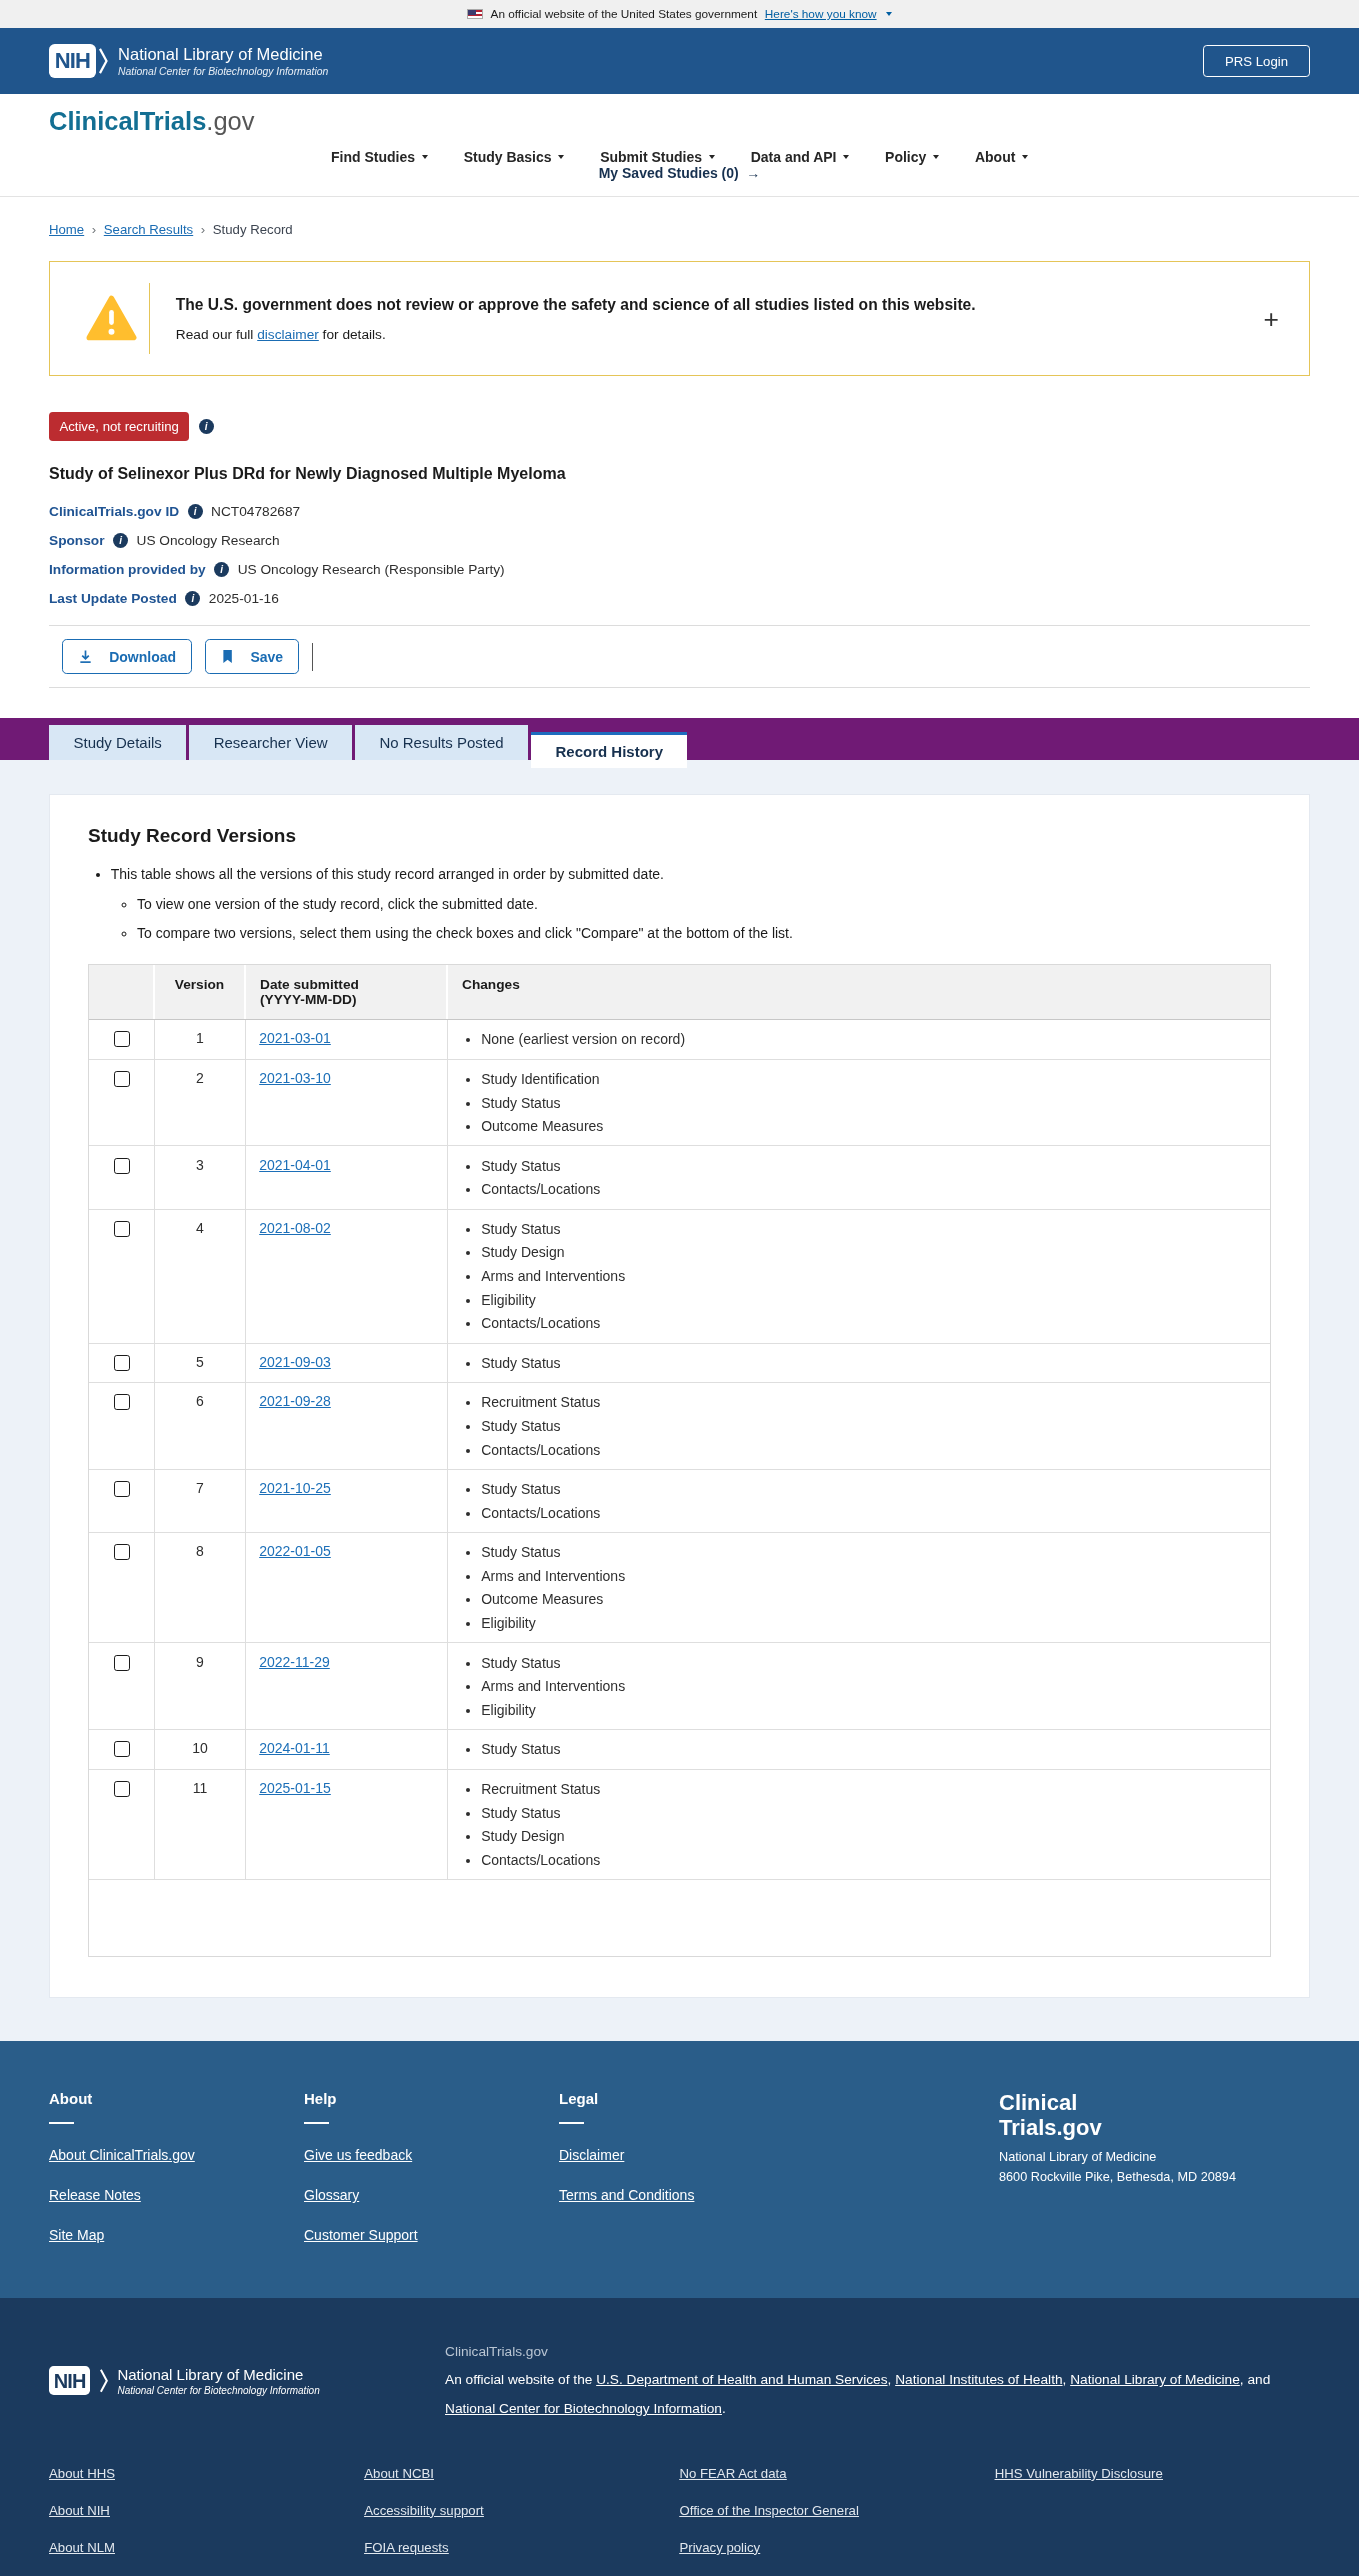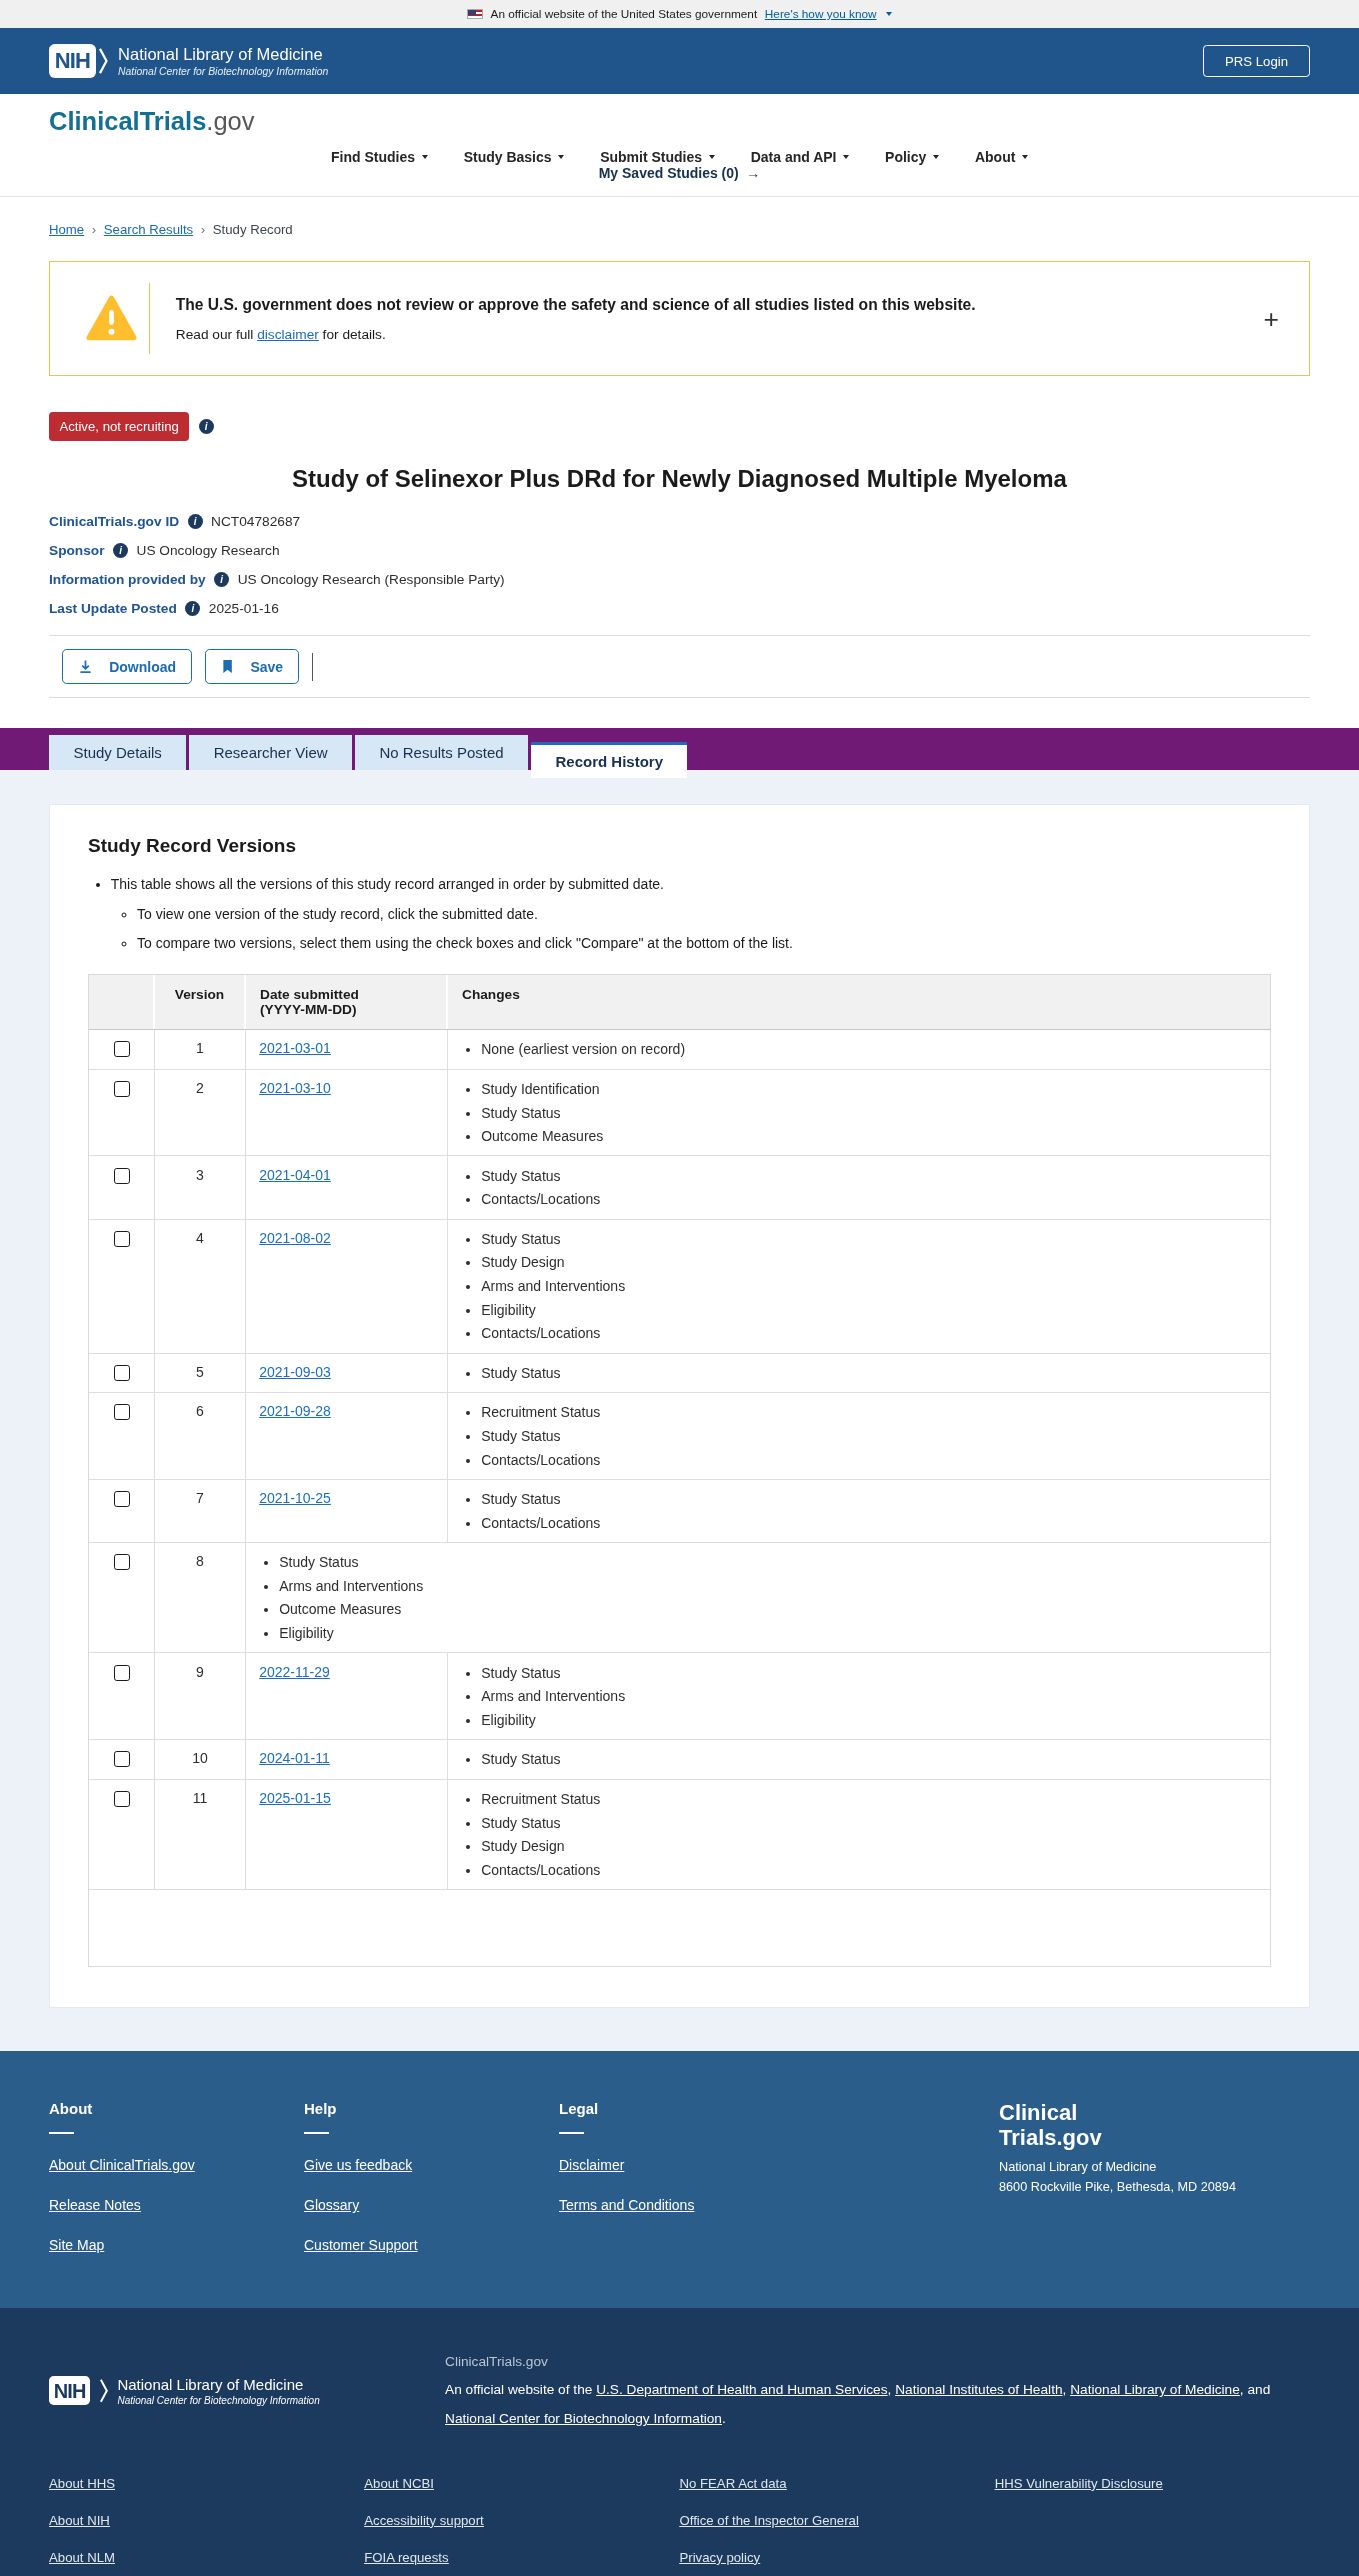--- a/index.html
+++ b/index.html
@@ -48,21 +48,21 @@
   .warning-text { flex:1; }
   .warning-text .w1 { font-size:15.6px; font-weight:700; }
   .warning-text .w2 { font-size:13.7px; margin-top:12.3px; color:#1b1b1b; }
   .warning-text .w2 a { color:#1a6cb3; }
   .plus-btn { font-size:26.4px; font-weight:300; color:#333; background:none; border:none; cursor:pointer; padding:0 5.7px; line-height:1; font-family:inherit; }
 
   .badge-row { margin-top:36px; display:flex; align-items:center; gap:9.4px; }
   .status-badge { background:#bc2c30; color:#fff; font-size:13.2px; padding:6.6px 10.4px; border-radius:3.8px; }
   .info-i { width:15px; height:15px; border-radius:50%; background:#1b3a5e; color:#fff; font-size:10px; font-weight:700; display:inline-flex; align-items:center; justify-content:center; font-style:italic; flex:0 0 auto; cursor:pointer; }
 
-  .study-title { margin-top:24.5px; font-size:24px; font-weight:700; color:#1b1b1b;text-align:center; }
+  .study-title { margin-top:24.5px; font-size:16px; font-weight:700; color:#1b1b1b; }
 
   .meta-list { margin-top:21px; }
   .meta-row { display:flex; align-items:center; gap:8.5px; margin-top:14px; font-size:13.7px; }
   .meta-label { color:#205493; font-weight:700; }
   .meta-value { color:#2e2e2e; }
 
   .toolbar { margin-top:19px; border-top:0.9px solid #dcdcdc; border-bottom:0.9px solid #dcdcdc; padding:13.2px 13.2px; display:flex; align-items:center; gap:13.2px; }
   .tool-btn { display:inline-flex; align-items:center; gap:16px; border:0.9px solid #1a6cb3; color:#1a6cb3; background:#fff; font-size:14px; font-weight:600; padding:8.5px 15px; border-radius:4.7px; cursor:pointer; font-family:inherit; }
   .cursor-line { width:0.9px; height:28px; background:#555; }
 
@@ -385,20 +385,21 @@
                 <li>Study Status</li>
                 <li>Contacts/Locations</li>
               </ul>
             </div>
   </div>
           <div class="trow">
     <div class="tcell c-check">
               <span class="cb"></span>
             </div>
     <div class="tcell c-ver">8</div>
+    <div class="tcell c-date"><a>2022-01-05</a></div>
     <div class="tcell c-changes">
               <ul>
                 <li>Study Status</li>
                 <li>Arms and Interventions</li>
                 <li>Outcome Measures</li>
                 <li>Eligibility</li>
               </ul>
             </div>
   </div>
           <div class="trow">

